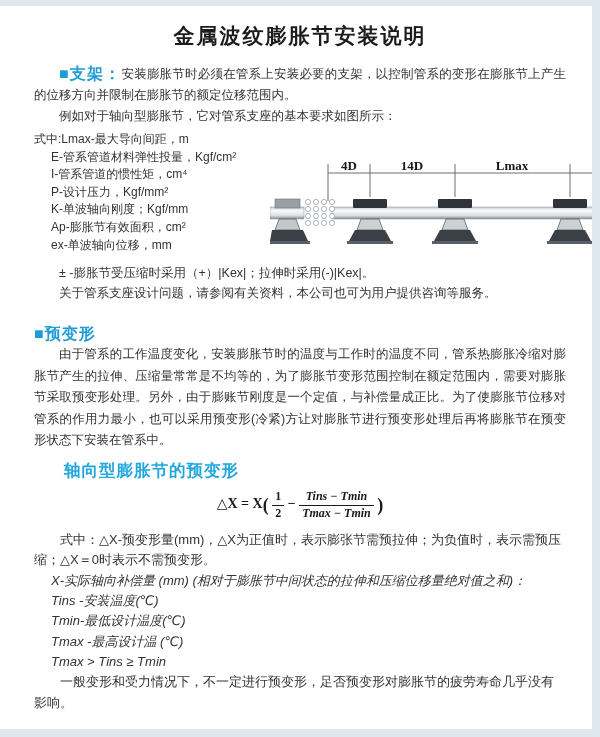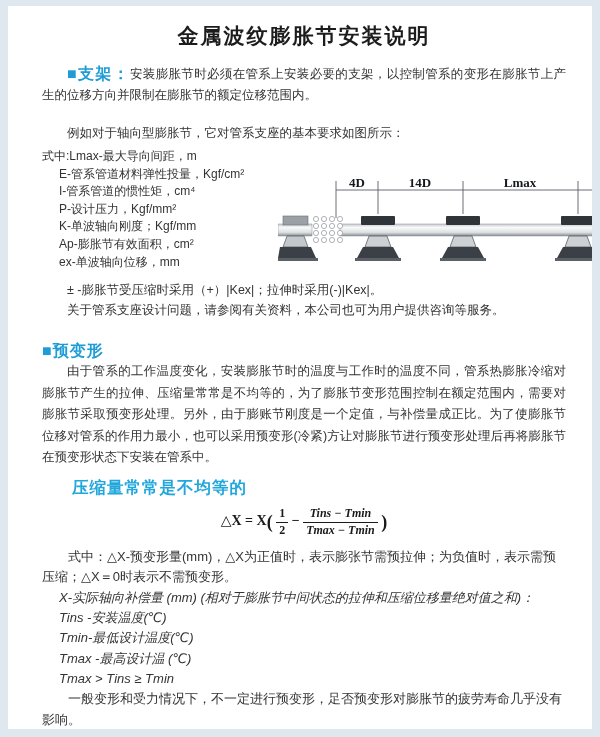--- a/index.html
+++ b/index.html
@@ -2,37 +2,37 @@
 <html><head>
 <meta charset="utf-8">
 <style>
   html,body{margin:0;padding:0;}
   body{
     width:600px;height:737px;
     background:#dfe8ee;
     font-family:"Liberation Sans","DejaVu Sans",sans-serif;
     color:#333;
   }
-  .frame{width:600px;height:737px;box-sizing:border-box;padding:6px 8px 8px 8px;}
+  .frame{width:600px;height:737px;box-sizing:border-box;padding:6px 8px 8px 0;}
   .sheet{
     background:#ffffff;width:100%;height:100%;box-sizing:border-box;
     padding:6px 26px 0 34px;overflow:hidden;
   }
   .title{
     font-size:21px;font-weight:bold;color:#1c1c1c;text-align:center;
     letter-spacing:2px;margin:10px 0 14px 0;
   }
   .para{font-size:12.5px;line-height:21px;margin:0;text-align:justify;}
   .indent{text-indent:2em;}
   .sec-head{
     color:#1e9cd6;font-size:16px;font-weight:bold;line-height:1;
     letter-spacing:1px;vertical-align:-1px;
   }
   .sec-head-line{margin:20px 0 2px 0;font-size:16.5px;}
-  .example{margin:17px 0 4px 0;}
+  .example{margin:0 0 4px 0;}
 
   
   .formula{
     text-align:center;font-family:"Liberation Serif","DejaVu Serif",serif;
     font-weight:bold;color:#1a1a1a;font-size:14px;
   }
   .formula1{margin:7px 0 6px 0;}
   .formula2{margin:7px 0 9px 0;}
   .frac{
     display:inline-flex;flex-direction:column;vertical-align:middle;
@@ -168,21 +168,21 @@
       </div>
     </div>
 
     <p class="pm-note indent para">± -膨胀节受压缩时采用（+）|Kex|；拉伸时采用(-)|Kex|。</p>
     <p class="consult-note indent para">关于管系支座设计问题，请参阅有关资料，本公司也可为用户提供咨询等服务。</p>
 
     <p class="sec-head-line"><span class="sec-head">■预变形</span></p>
 
     <p class="para indent" style="line-height:21.6px;">由于管系的工作温度变化，安装膨胀节时的温度与工作时的温度不同，管系热膨胀冷缩对膨胀节产生的拉伸、压缩量常常是不均等的，为了膨胀节变形范围控制在额定范围内，需要对膨胀节采取预变形处理。另外，由于膨账节刚度是一个定值，与补偿量成正比。为了使膨胀节位移对管系的作用力最小，也可以采用预变形(冷紧)方让对膨胀节进行预变形处理后再将膨胀节在预变形状态下安装在管系中。</p>
 
-    <p class="sub-head axial">压缩量常常是不均等的</p>
+    <p class="sub-head axial">轴向型膨胀节的预变形</p>
 
     <div class="formula formula2">
       <span>△X = X</span><span class="paren">(</span>
       <span class="frac">
           <span class="num">1</span>
           <span class="den">2</span>
         </span>
       <span>−</span>
       <span class="frac ital">
           <span class="num">Tins − Tmin</span>

